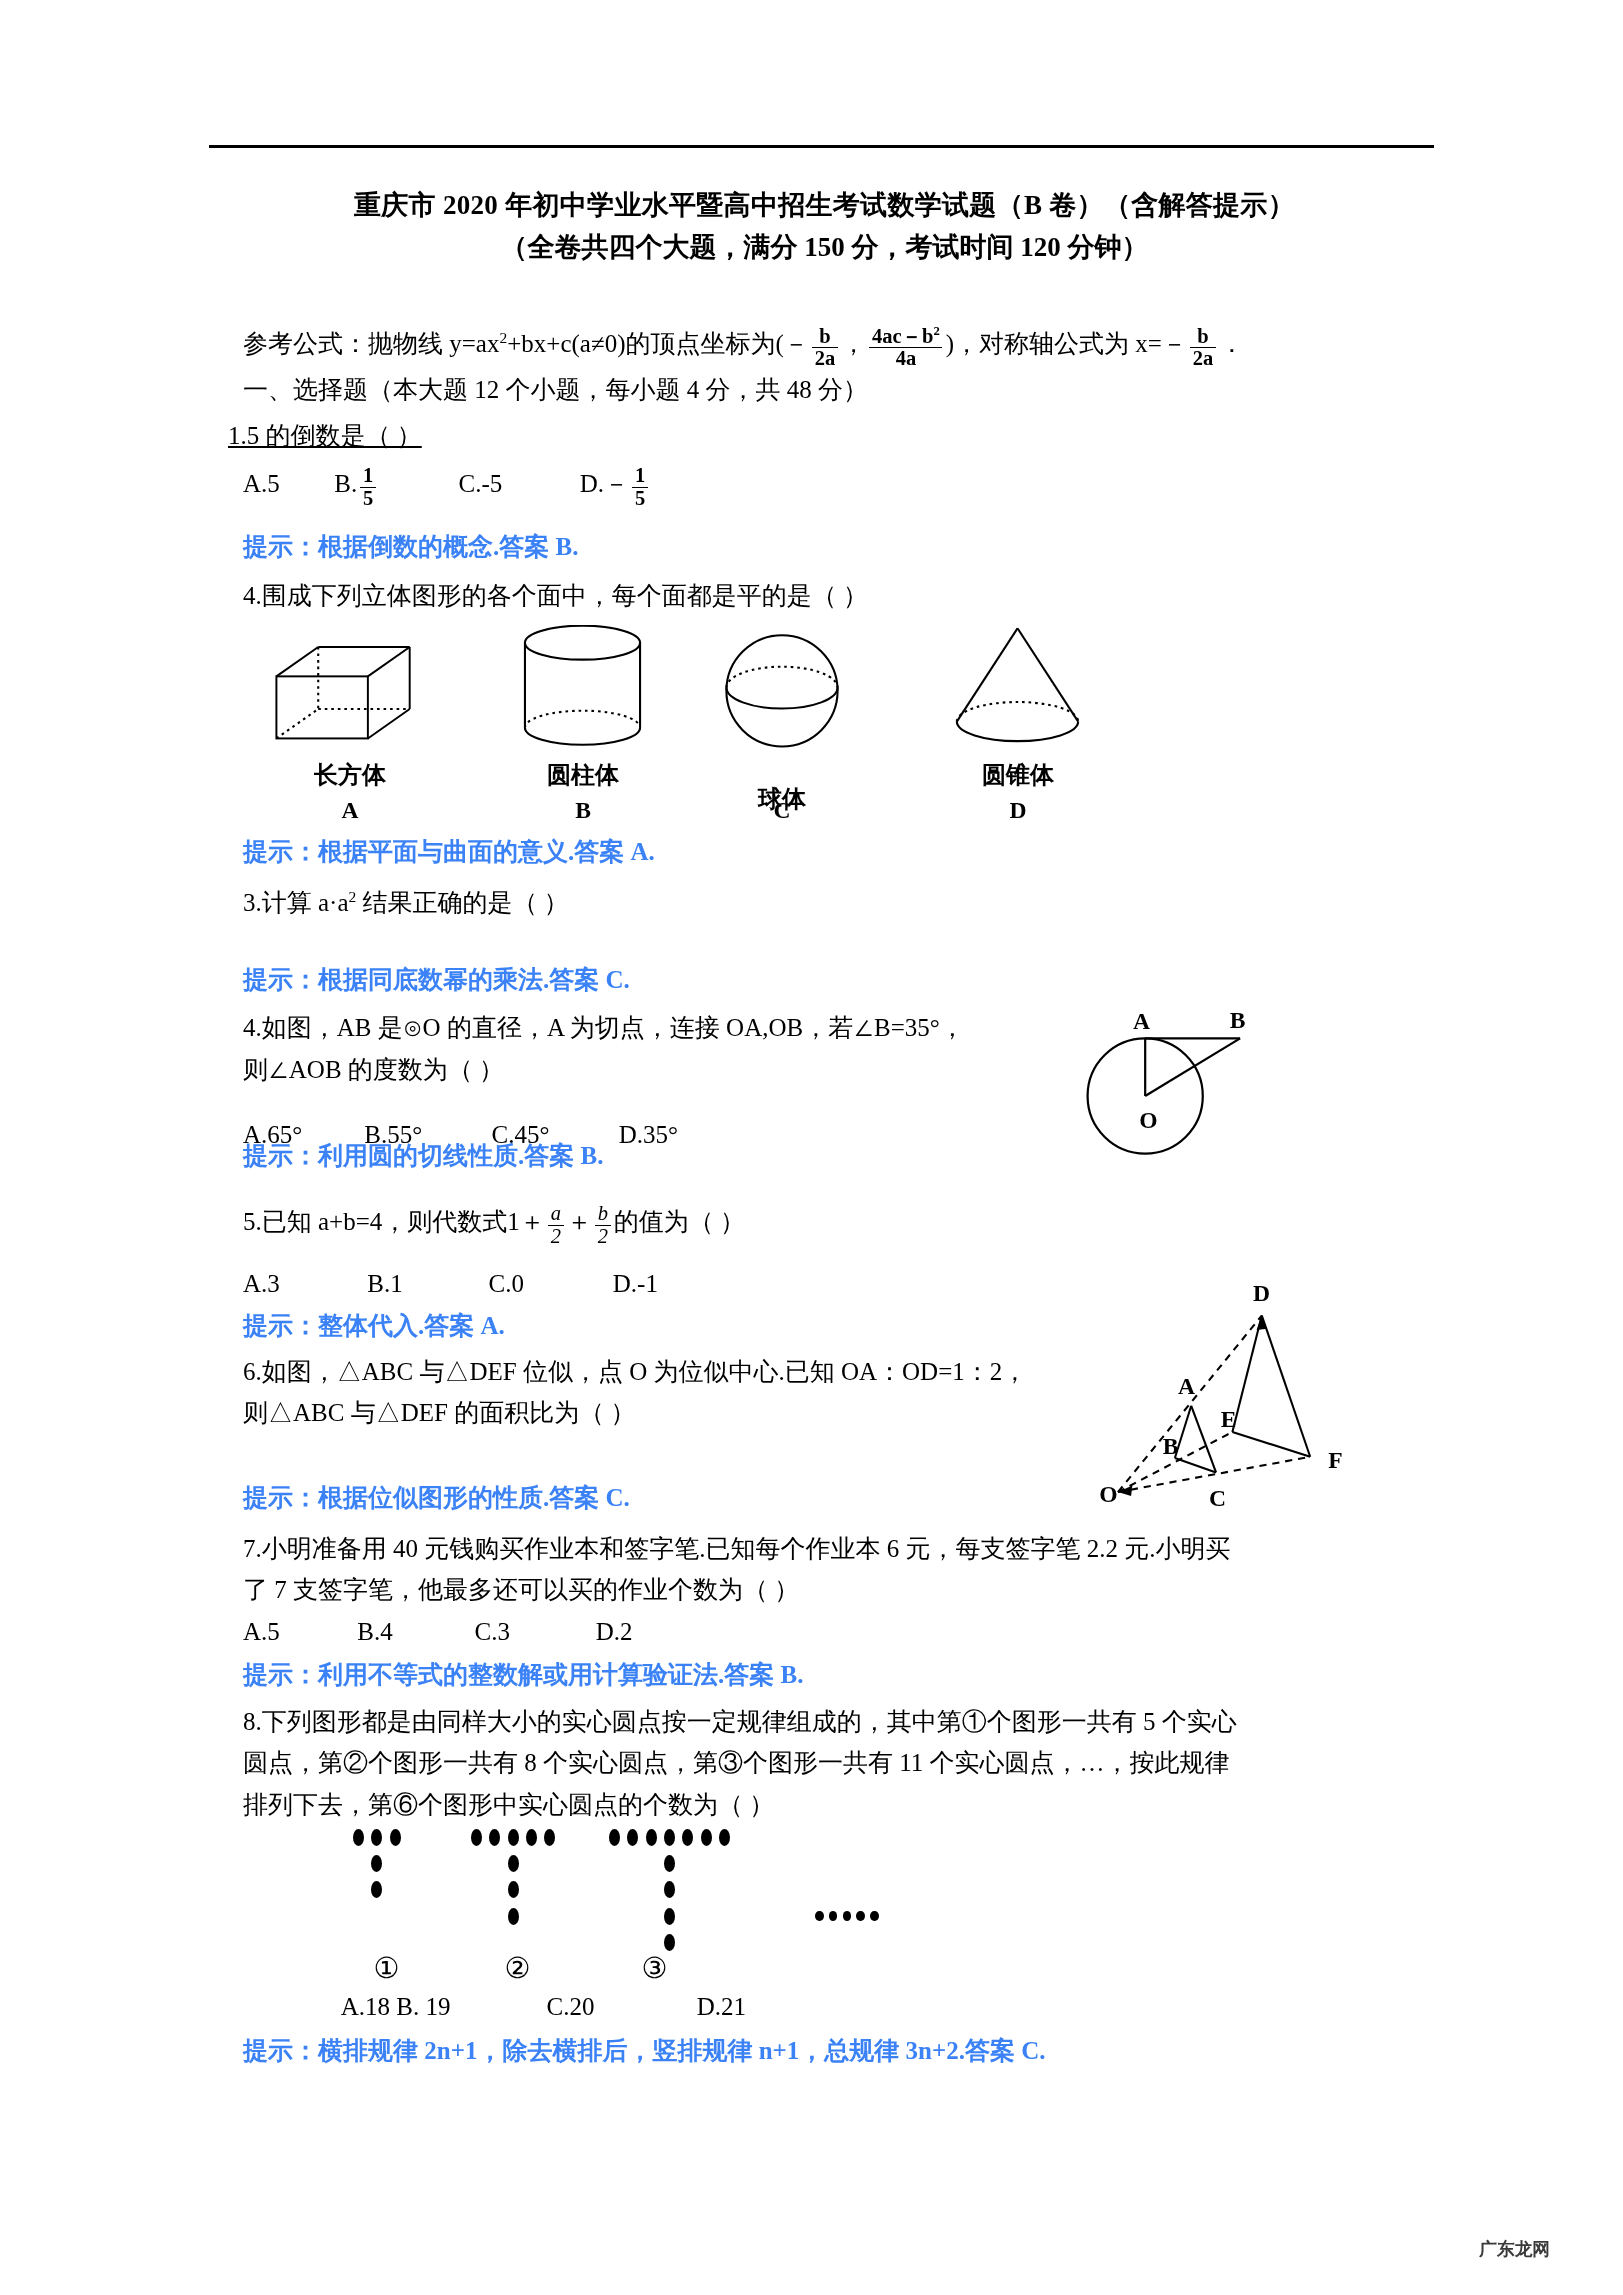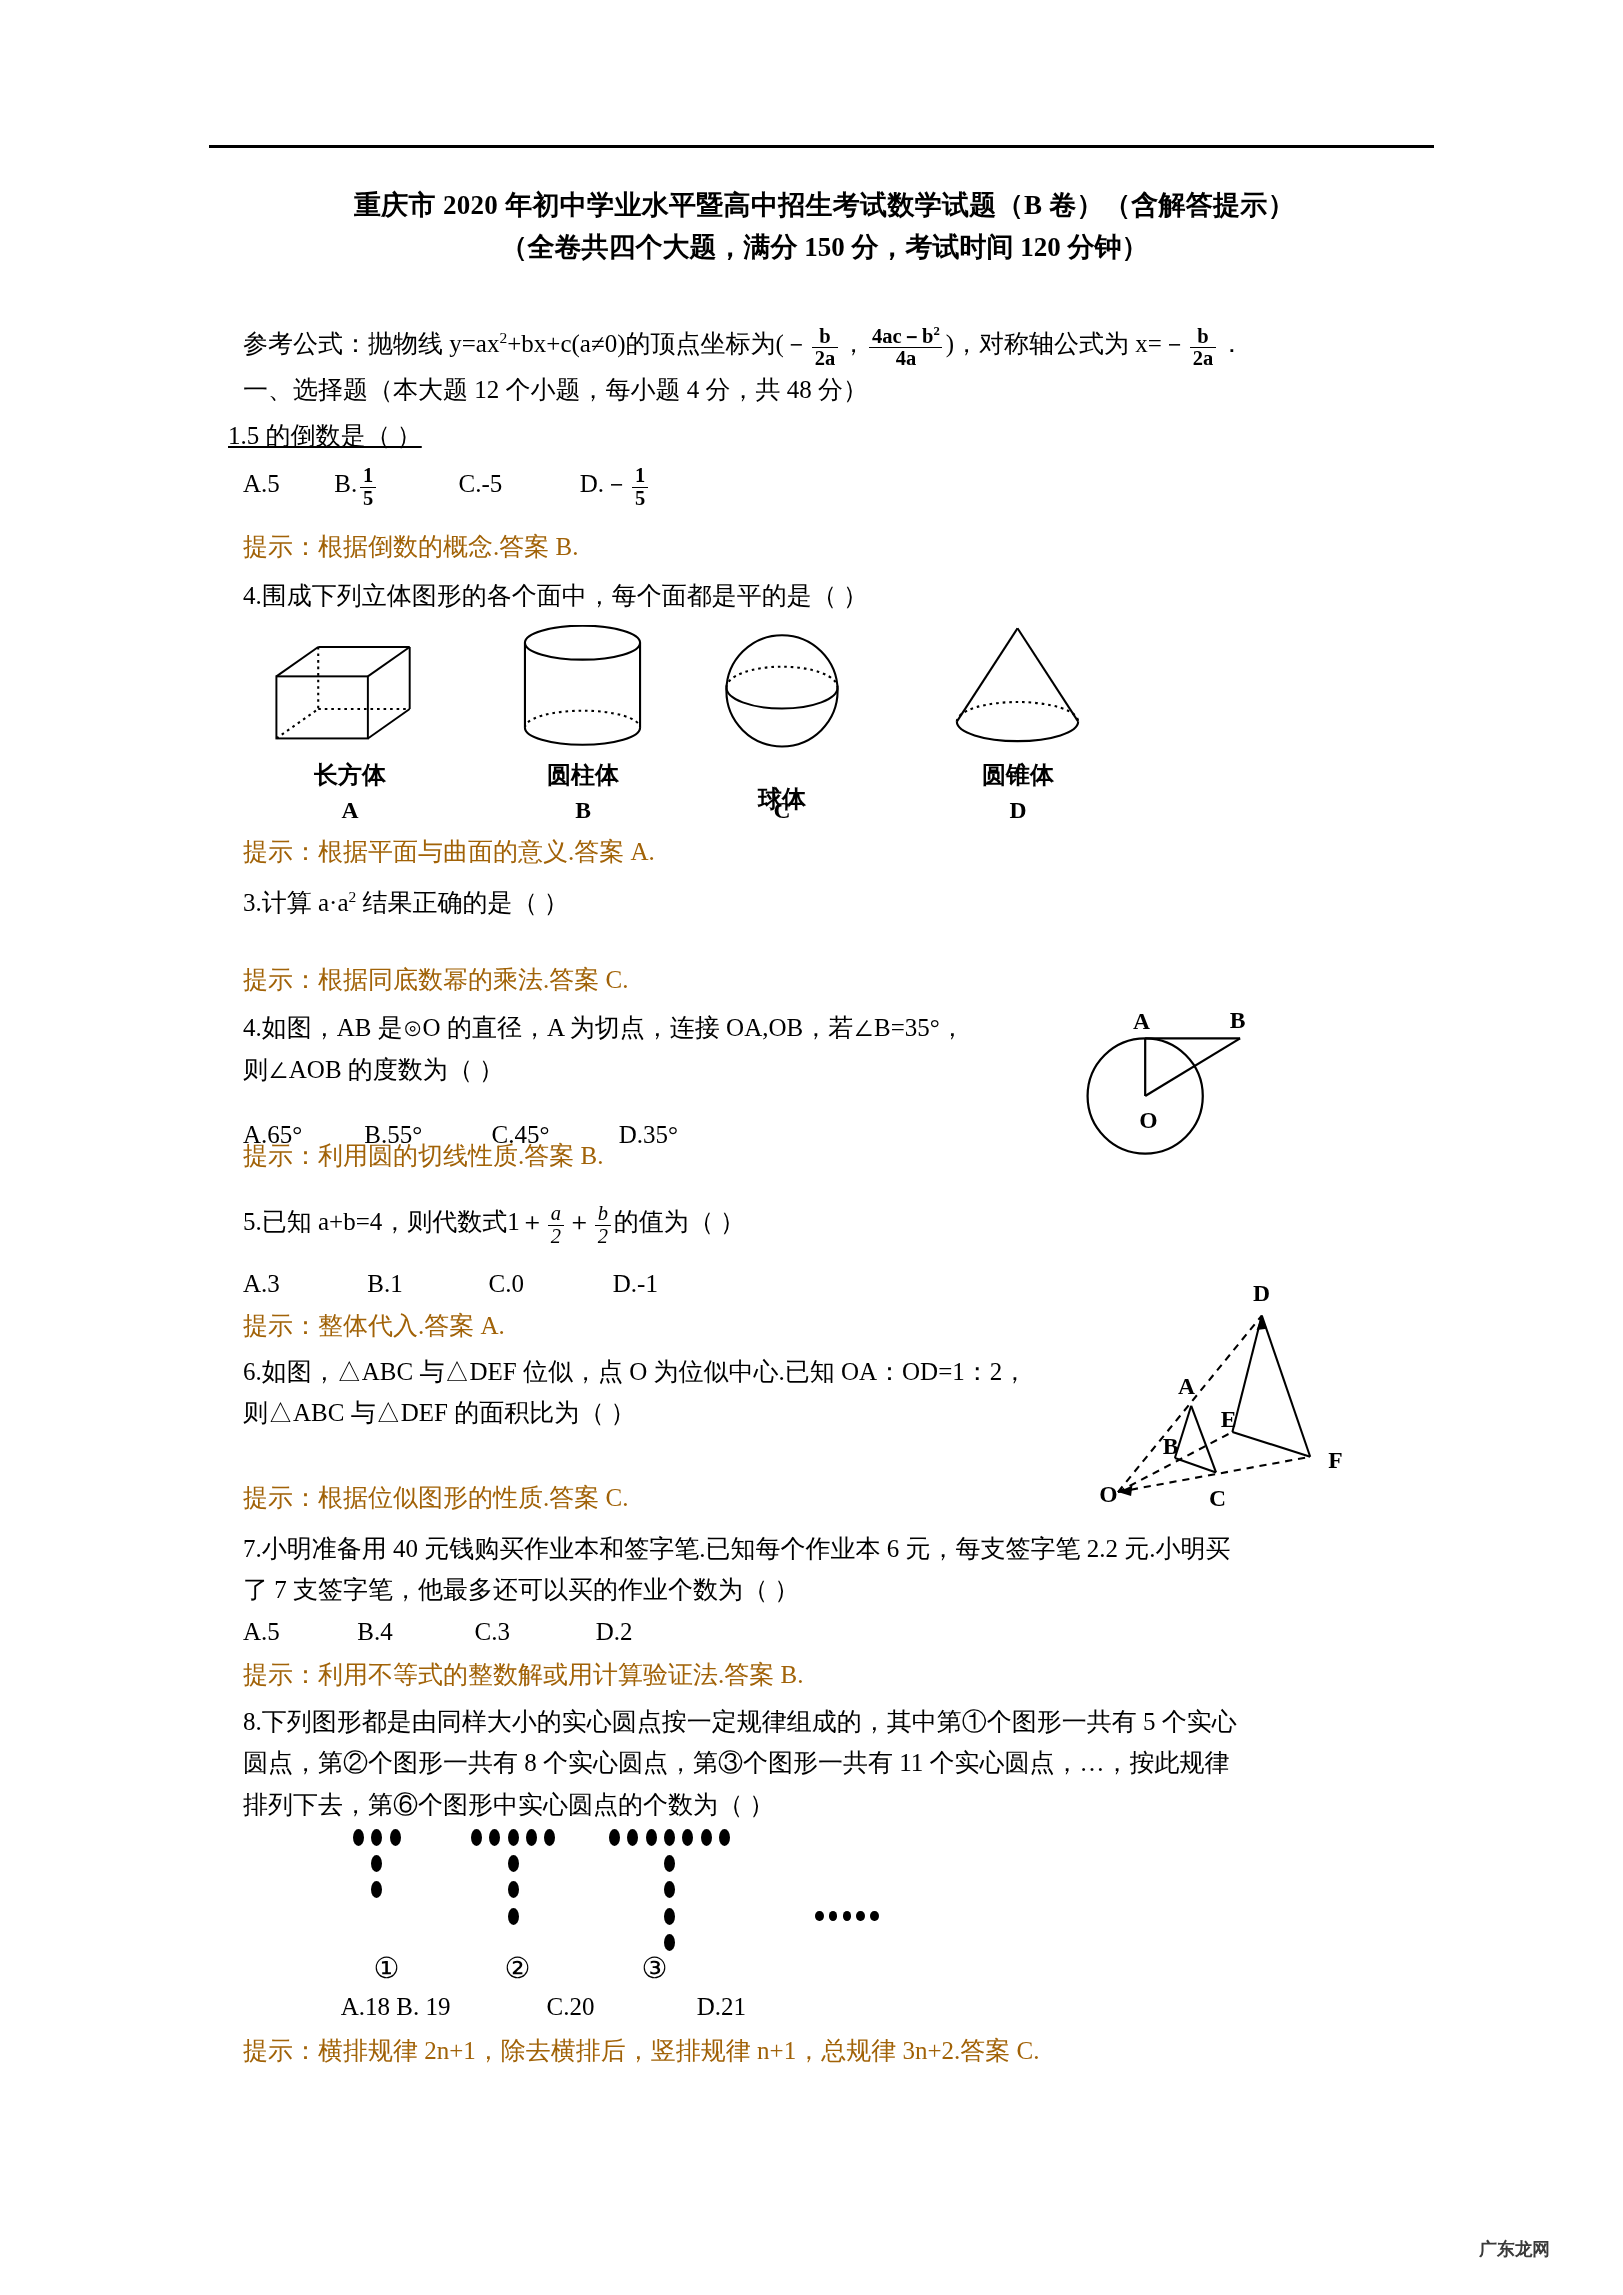--- a/index.html
+++ b/index.html
@@ -13,21 +13,21 @@
   }
   .page { position:absolute; left:0; top:0; width:1623px; height:2295px; }
   .rule { position:absolute; left:209px; top:145px; width:1225px; height:3.3px; background:#000; }
 
   .title { position:absolute; left:209px; top:187px; width:1231px; text-align:center;
            font-size:27px; font-weight:bold; letter-spacing:0.3px; }
   .subtitle { position:absolute; left:209px; top:229px; width:1231px; text-align:center;
               font-size:27px; font-weight:bold; }
 
   .blk { position:absolute; font-size:25px; line-height:34px; }
-  .red { color:#a16207; }
+  .red { color:#3b82f6;font-weight:bold; }
   .bold { font-weight:bold; }
 
   
   .frac { display:inline-block; vertical-align:-0.52em; text-align:center; line-height:1.05; margin:0 3.3px; }
   .frac .num { display:block; font-size:0.82em; padding:0 2.6px; }
   .frac .den { display:block; font-size:0.82em; border-top:1.3px solid #000; padding:0 2.6px; }
   .frac.it .num, .frac.it .den { font-style:italic; }
   sup.ex { font-size:0.62em; vertical-align:super; }
 
   .ans-row span { display:inline-block; }

